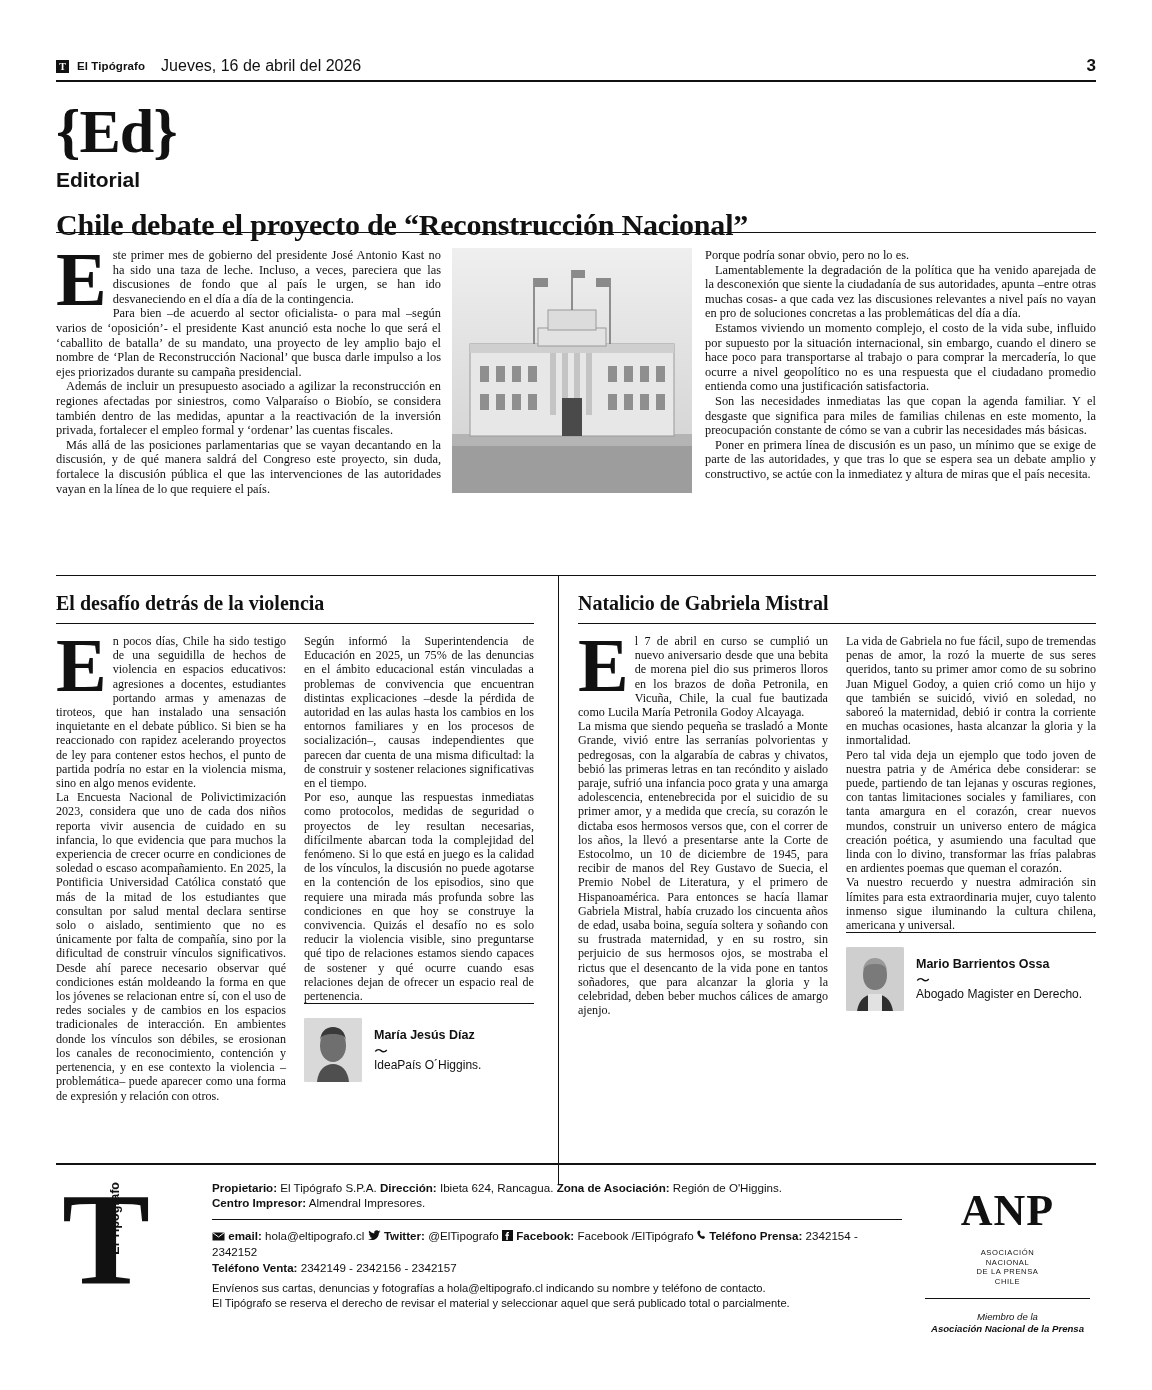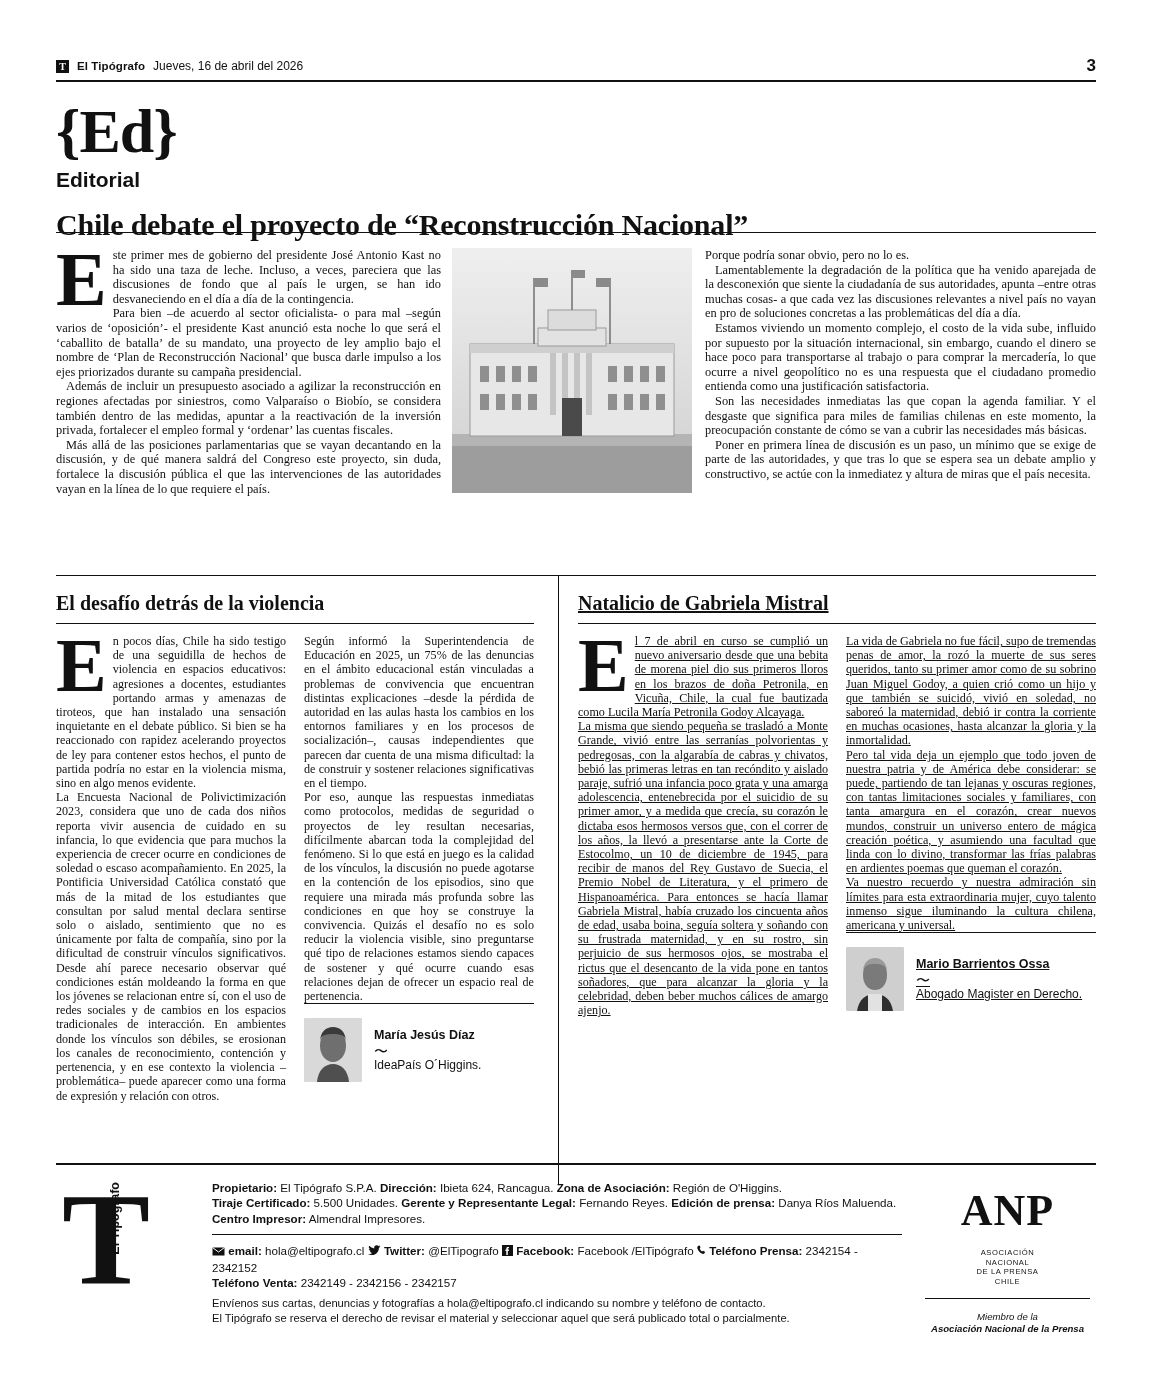--- a/index.html
+++ b/index.html
@@ -19,21 +19,21 @@
     position:absolute; left:56px; top:56px; width:1040px;
     display:flex; align-items:center; gap:8px;
     font-family:"Liberation Sans", sans-serif;
   }
   .mh-logo {
     width:13px; height:13px; background:#111; color:#fff;
     font-family:"Liberation Serif", serif; font-weight:bold;
     font-size:10px; line-height:13px; text-align:center;
   }
   .mh-name { font-size:11.5px; font-weight:bold; letter-spacing:.1px; }
-  .mh-date { font-size:12px; }
+  .mh-date { font-size:16px; margin-left:8px; }
   .mh-page {
     margin-left:auto; font-size:17px; font-weight:bold;
     font-family:"Liberation Sans", sans-serif;
   }
   .rule-top {
     position:absolute; left:56px; top:80px; width:1040px; height:2px; background:#111;
   }
   
   .ed-brand { position:absolute; left:56px; top:100px; }
   .ed-brace {
@@ -73,21 +73,21 @@
   
   .rule-mid {
     position:absolute; left:56px; top:575px; width:1040px; height:1px; background:#111;
   }
   .col-div-1 { position:absolute; left:558px; top:575px; width:1px; height:610px; background:#111; }
   .sec-title {
     font-family:"Liberation Serif", serif; font-weight:bold; font-size:20px;
   }
   .sec-rule { height:1px; background:#111; margin-top:8px; }
   .art-left  { position:absolute; left:56px;  top:592px; width:478px; }
-  .art-right { position:absolute; left:578px; top:592px; width:518px;text-decoration:underline; }
+  .art-right { position:absolute; left:578px; top:592px; width:518px; }
   .two-col {
     column-count:2; column-gap:18px; margin-top:10px;
   }
   .two-col p { margin:0; font-size:12.1px; line-height:14.2px; text-align:justify; hyphens:auto; }
   .two-col p + p { text-indent:0; }
   
   .byline {
     display:flex; align-items:center; gap:12px; margin-top:14px;
     break-inside:avoid;
   }
@@ -296,28 +296,20 @@
   <div class="foot-vert">El Tipógrafo</div>
 
   <div class="foot-text">
     <div>
       <b>Propietario:</b>
       <span>El Tipógrafo  S.P.A.</span>
       <b>Dirección:</b>
       <span>Ibieta 624, Rancagua.</span>
       <b>Zona de Asociación:</b>
       <span>Región de O'Higgins.</span>
-    </div>
-    <div>
-      <b>Tiraje Certificado:</b>
-      <span>5.500 Unidades.</span>
-      <b>Gerente y Representante Legal:</b>
-      <span>Fernando Reyes.</span>
-      <b>Edición de prensa:</b>
-      <span>Danya Ríos Maluenda.</span>
     </div>
     <div>
       <b>Centro Impresor:</b>
       <span>Almendral Impresores.</span>
     </div>
 
     <div class="foot-rule"></div>
 
     <div class="foot-contact">
       <span class="icon-inline">

